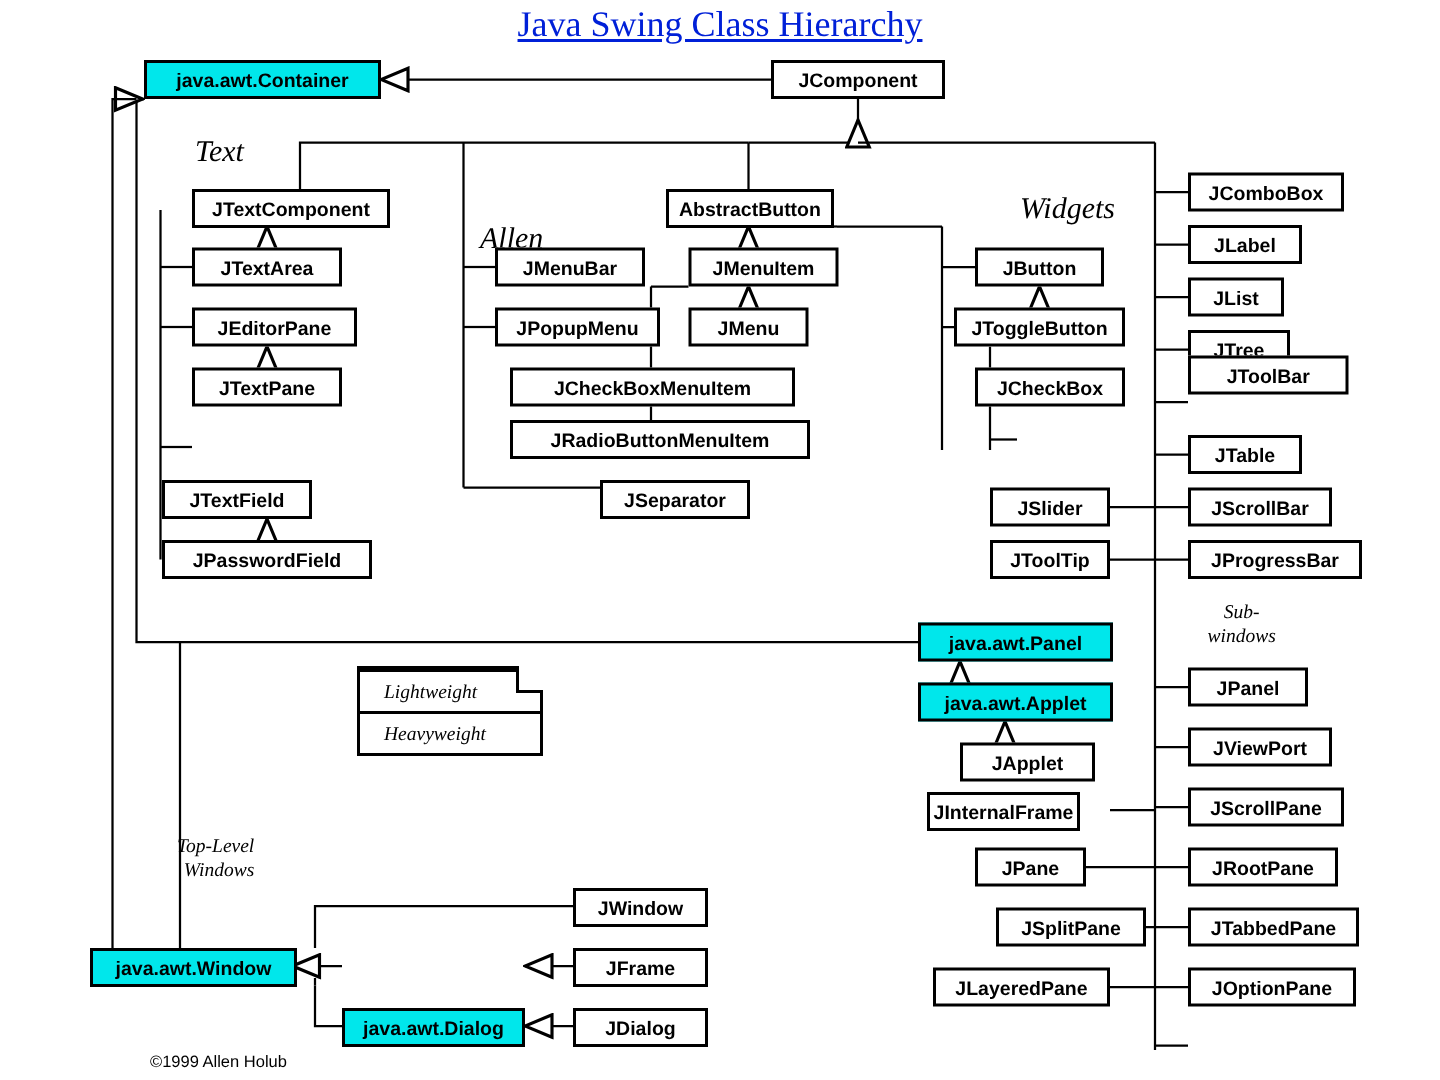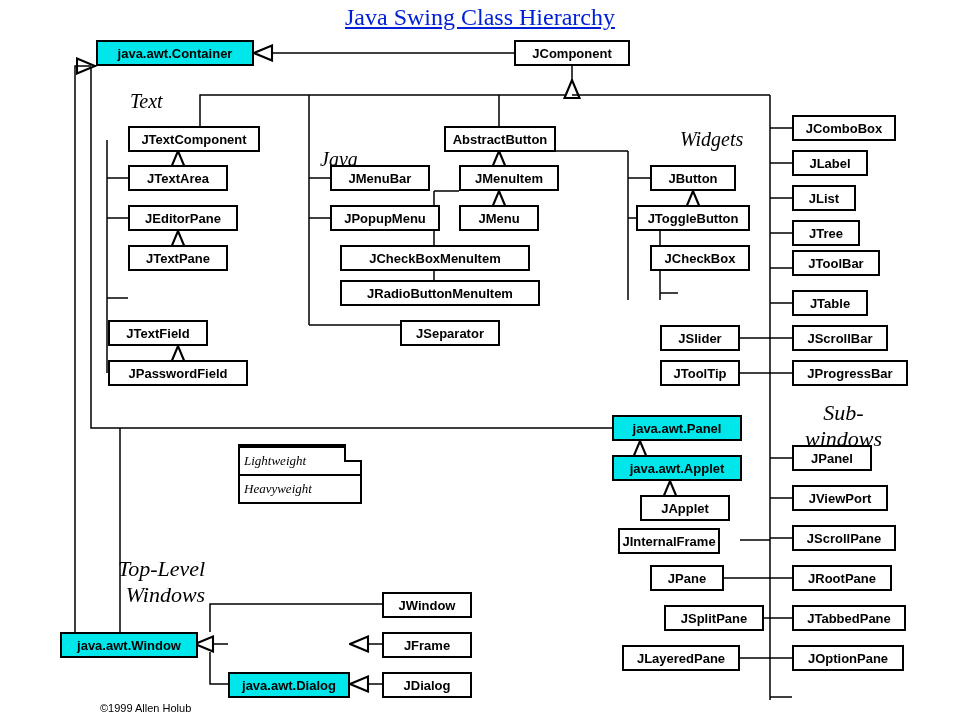--- a/index.html
+++ b/index.html
@@ -5,26 +5,26 @@
   html,body{margin:0;padding:0;font-family:Arial,Helvetica,sans-serif;background:#fff}
   #stage{position:relative;width:960px;height:720px;background:#fff}
   .title{position:absolute;top:4px;left:0;width:100%;text-align:center;
          font-family:"Comic Sans MS",cursive;font-size:24px;color:#0020d8;
          text-decoration:underline}
   .box{position:absolute;border:2px solid #000;background:#fff;
        font:bold 13px Arial;text-align:center;display:flex;
        align-items:center;justify-content:center;padding:0 6px;box-sizing:border-box}
   .box.cyan{background:#00e7eb}
   .grp{position:absolute;font:italic 20px "Times New Roman",serif}
-  .grp.small{font-size:22px}
+  .grp.small{font-size:13px}
   .copy{position:absolute;font:11px Arial}
   svg{position:absolute;top:0;left:0}
   
   .note{position:absolute;border:2px solid #000;background:#fff;width:120px}
-  .note .row{font:italic 13px "Times New Roman";padding:5px 4px;border-top:2px solid #000}
+  .note .row{font:italic 13px "Times New Roman";padding:5px 16px;border-top:2px solid #000}
   .note .row:first-child{border-top:none}
   .note .ear{position:absolute;right:-2px;top:-2px;width:16px;height:16px;
              border-left:2px solid #000;border-bottom:2px solid #000;background:#fff}
 </style>
 </head>
 <body>
 
 <div id="stage">
 
 <div class="title">Java Swing Class Hierarchy</div>
@@ -129,21 +129,21 @@
 
     <path d="M382 604 L210 604 L210 632"></path>
 
     <line x1="382" y1="644" x2="350" y2="644" marker-end="url(#gen)"></line>
 
     <line x1="382" y1="684" x2="350" y2="684" marker-end="url(#gen)"></line>
   </g>
 </svg>
 
 <div class="grp" style="left:130px;top:90px">Text</div>
-<div class="grp" style="left:320px;top:148px">Java</div>
+<div class="grp" style="left:320px;top:148px">Allen</div>
 <div class="grp" style="left:680px;top:128px">Widgets</div>
 <div class="grp small" style="left:805px;top:400px;white-space:pre;text-align:center">Sub-
 windows</div>
 <div class="grp small" style="left:118px;top:556px;white-space:pre;text-align:right">Top-Level
 Windows</div>
 
 <div class="note" style="left:238px;top:444px">
   <div class="ear"></div>
   <div class="row">Lightweight</div>
   <div class="row">Heavyweight</div>
@@ -171,21 +171,21 @@
 <div class="box" style="left:650px;top:165px;width:86px;height:26px">JButton</div>
 <div class="box" style="left:636px;top:205px;width:114px;height:26px">JToggleButton</div>
 <div class="box" style="left:650px;top:245px;width:100px;height:26px">JCheckBox</div>
 <div class="box" style="left:660px;top:325px;width:80px;height:26px">JSlider</div>
 <div class="box" style="left:660px;top:360px;width:80px;height:26px">JToolTip</div>
 
 <div class="box" style="left:792px;top:115px;width:104px;height:26px">JComboBox</div>
 <div class="box" style="left:792px;top:150px;width:76px;height:26px">JLabel</div>
 <div class="box" style="left:792px;top:185px;width:64px;height:26px">JList</div>
 <div class="box" style="left:792px;top:220px;width:68px;height:26px">JTree</div>
-<div class="box" style="left:792px;top:250px;width:88px;height:26px">JToolBar</div>
+<div class="box" style="left:792px;top:237px;width:107px;height:26px">JToolBar</div>
 <div class="box" style="left:792px;top:290px;width:76px;height:26px">JTable</div>
 <div class="box" style="left:792px;top:325px;width:96px;height:26px">JScrollBar</div>
 <div class="box" style="left:792px;top:360px;width:116px;height:26px">JProgressBar</div>
 
 <div class="box cyan" style="left:612px;top:415px;width:130px;height:26px">java.awt.Panel</div>
 <div class="box cyan" style="left:612px;top:455px;width:130px;height:26px">java.awt.Applet</div>
 <div class="box" style="left:640px;top:495px;width:90px;height:26px">JApplet</div>
 <div class="box" style="left:618px;top:528px;width:102px;height:26px">JInternalFrame</div>
 <div class="box" style="left:650px;top:565px;width:74px;height:26px">JPane</div>
 <div class="box" style="left:664px;top:605px;width:100px;height:26px">JSplitPane</div>

